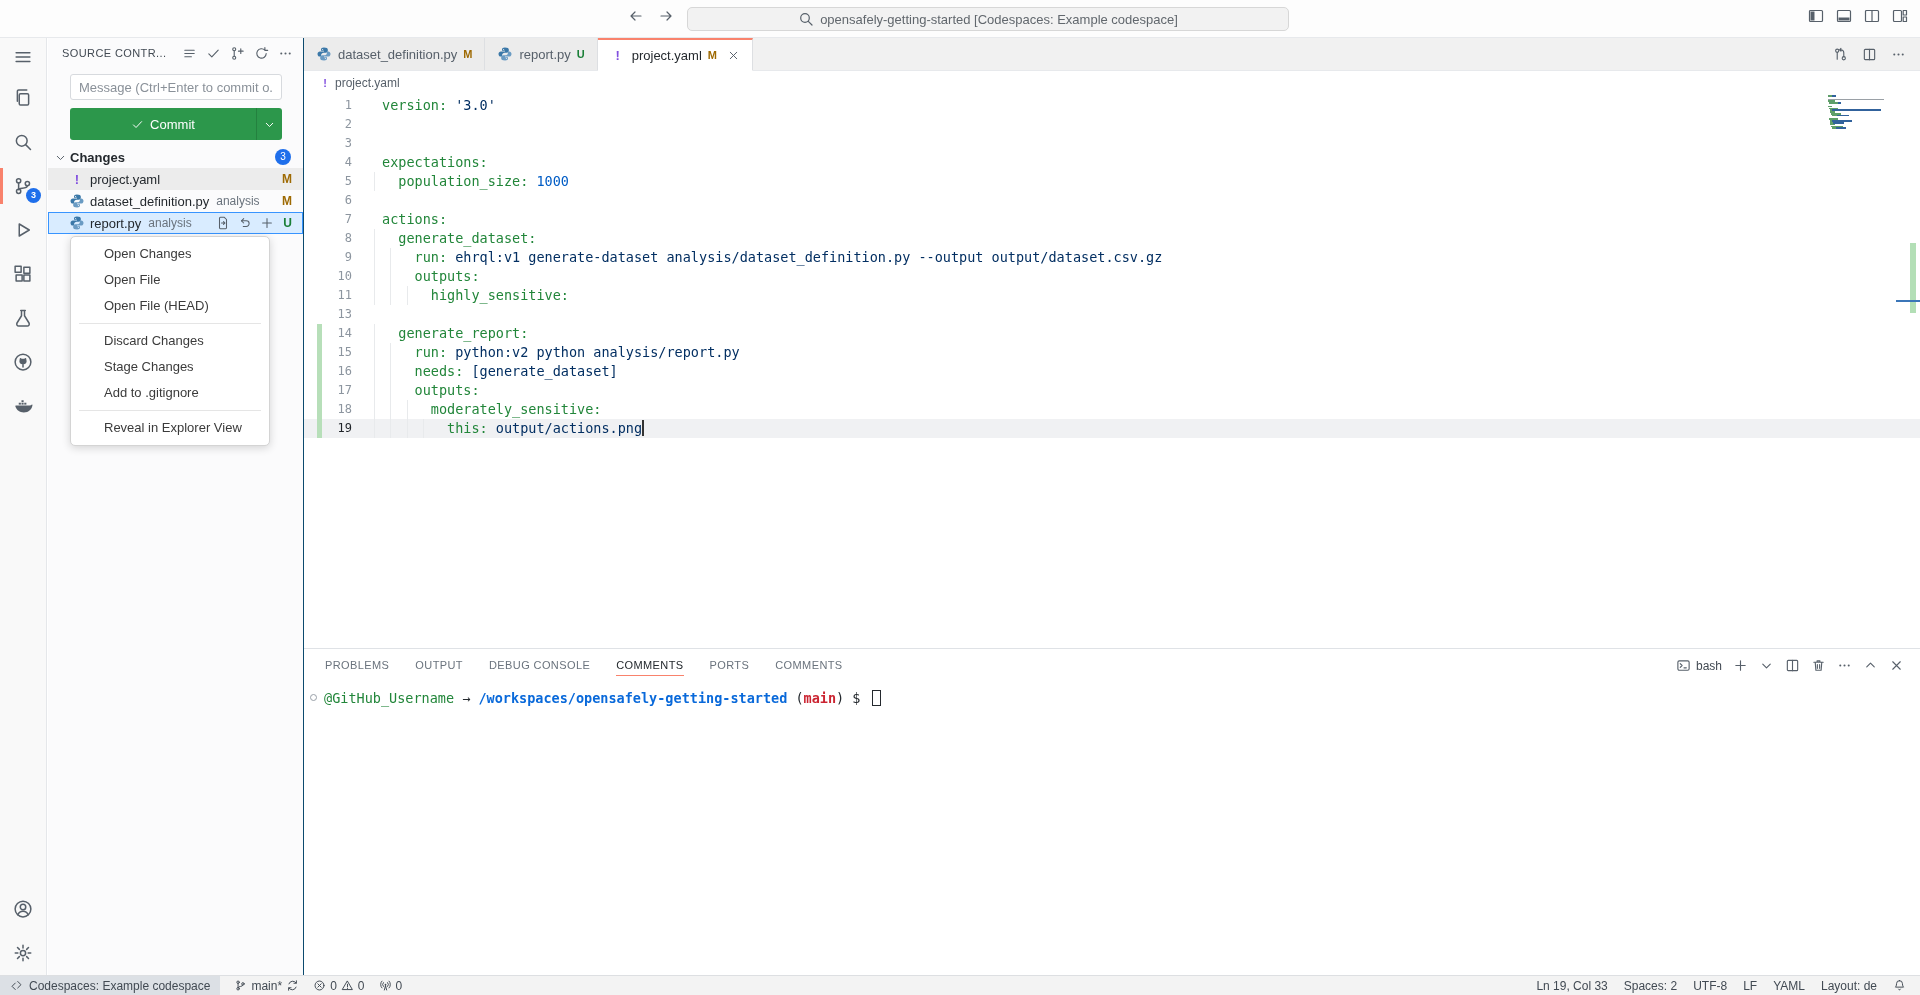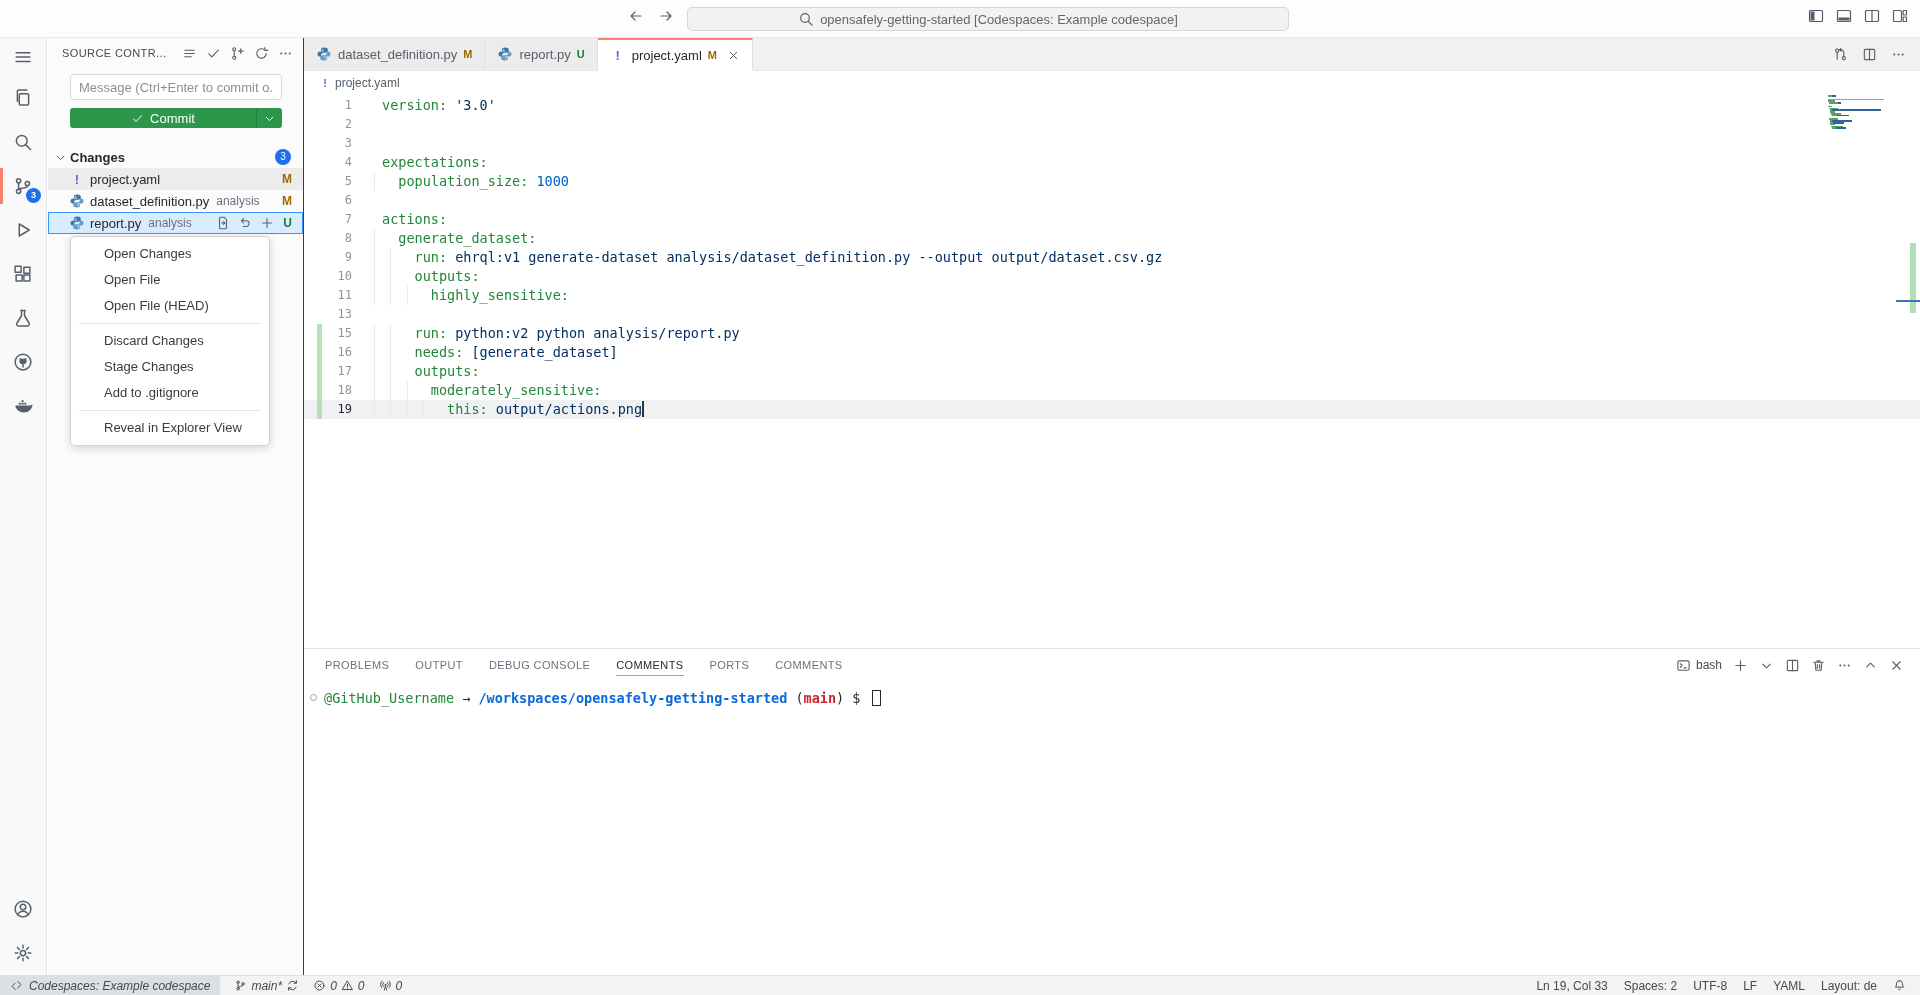--- a/index.html
+++ b/index.html
@@ -23,21 +23,21 @@
   .ab-badge { position:absolute; right:5px; bottom:5px; min-width:15px; height:15px; border-radius:8px; background:#1f6feb; color:#fff; font-size:9px; line-height:15px; text-align:center; font-weight:bold; }
   .ab-spacer { flex:1; }
 
   
   #sidebar { position:absolute; left:48px; top:38px; width:256px; height:937px; background:#fbfbfc; border-right:1px solid #0c4a6e; }
   .sc-header { height:30px; display:flex; align-items:center; padding:0 10px 0 14px; }
   .sc-title { font-size:11px; letter-spacing:.4px; color:#424a53; flex:1; white-space:nowrap; overflow:hidden; }
   .sc-header .icon { margin-left:9px; cursor:pointer; }
   .sc-input { position:absolute; left:22px; top:36px; width:212px; height:26px; border:1px solid #d7dade; border-radius:3px; background:#fff; font-family:"Liberation Sans",sans-serif; font-size:13px; color:#24292e; padding:0 8px; }
   .sc-input::placeholder { color:#8a9199; }
-  .commit-btn { position:absolute; left:22px; top:70px; width:212px; height:20px; background:#2c974b; border:none; border-radius:3px; color:#fff; font-size:13px; display:flex; align-items:center; cursor:pointer; font-family:"Liberation Sans",sans-serif; }
+  .commit-btn { position:absolute; left:22px; top:70px; width:212px; height:32px; background:#2c974b; border:none; border-radius:3px; color:#fff; font-size:13px; display:flex; align-items:center; cursor:pointer; font-family:"Liberation Sans",sans-serif; }
   .commit-main { flex:1; display:flex; align-items:center; justify-content:center; gap:6px; }
   .commit-drop { width:26px; height:100%; border-left:1px solid #24813f; display:flex; align-items:center; justify-content:center; color:#fff; }
   .sc-section { position:absolute; left:0; top:108px; width:100%; height:22px; display:flex; align-items:center; padding:0 12px 0 6px; cursor:pointer; }
   .sc-section .label { font-size:13px; font-weight:bold; color:#24292e; margin-left:3px; flex:1; }
   .sc-badge { min-width:16px; height:16px; border-radius:9px; background:#1f6feb; color:#fff; font-size:10px; line-height:16px; text-align:center; }
   #scm-files { position:absolute; left:0; top:130px; width:100%; }
   .file-row { height:22px; display:flex; align-items:center; padding:0 10px 0 20px; font-size:13px; cursor:pointer; border:1px solid transparent; }
   .file-row.hover { background:#ececec; }
   .file-row.selected { background:#d9ecff; border-color:#3794ff; }
   .file-row .fname { color:#24292e; margin-left:5px; white-space:nowrap; }
@@ -78,29 +78,29 @@
   #ovr-green { position:absolute; right:4px; top:148px; width:6px; height:70px; background:#b3dfb6; }
   #ovr-cursor { position:absolute; right:0; top:205px; width:24px; height:2px; background:#3b76b8; }
 
   
   #panel { position:absolute; left:304px; top:648px; width:1616px; height:327px; background:#fff; border-top:1px solid #dfe2e6; }
   #panel-header { position:relative; height:32px; display:flex; align-items:center; padding-left:21px; }
   .ptab { font-size:11px; letter-spacing:.4px; color:#6a737d; margin-right:26px; cursor:pointer; height:100%; display:flex; align-items:center; position:relative; }
   .ptab.active { color:#24292e; }
   .ptab.active::after { content:""; position:absolute; left:0; right:0; bottom:5px; height:1.5px; background:#f9826c; }
   #panel-actions { position:absolute; right:16px; top:0; height:32px; display:flex; align-items:center; gap:11px; }
-  .shell-label { display:flex; align-items:center; gap:5px; font-size:12px; color:#424a53; }
+  .shell-label { display:flex; align-items:flex-end; gap:5px; font-size:12px; color:#424a53; }
   #terminal { position:relative; padding:8px 0 0 20px; font-family:"DejaVu Sans Mono",monospace; font-size:13.5px; line-height:18px; }
   .term-deco { position:absolute; left:6px; top:13px; width:7px; height:7px; border:1px solid #99a0a8; border-radius:50%; }
   .tc-fg{color:#24292e}.tc-green{color:#22863a}.tc-blue{color:#0969da;font-weight:bold}.tc-red{color:#cb2431;font-weight:bold}
   .term-cursor { display:inline-block; width:9px; height:16px; border:1px solid #24292e; vertical-align:-3px; margin-left:3px; }
 
   
   #statusbar { position:absolute; left:0; top:975px; width:1920px; height:20px; background:#f3f3f3; border-top:1px solid #dddfe2; display:flex; align-items:center; font-size:12px; color:#424a53; }
-  .sb-left { display:flex; align-items:center; height:100%; gap:14px;font-style:italic; }
+  .sb-left { display:flex; align-items:center; height:100%; gap:14px; }
   .sb-chip { display:flex; align-items:center; gap:6px; background:#dce0e5; padding:0 10px; height:100%; cursor:pointer; }
   .sb-item { display:flex; align-items:center; gap:4px; cursor:pointer; height:100%; }
   .sb-right { margin-left:auto; display:flex; align-items:center; gap:16px; padding-right:14px; height:100%; }
   .sb-item .icon, .sb-chip .icon { color:#424a53; }
 </style>
 </head>
 <body>
 
 <div id="app">
 
@@ -484,20 +484,26 @@
           <div class="cl">
             <span class="num">11</span>
             <span class="guide" style="left:70.1px"></span>
             <span class="guide" style="left:86.3px"></span>
             <span class="guide" style="left:102.6px"></span>
             <span class="ctext">      <span class="tk-k">highly_sensitive:</span></span>
           </div>
           <div class="cl">
             <span class="num">13</span>
             <span class="ctext"></span>
+          </div>
+          <div class="cl">
+            <span class="gmark"></span>
+            <span class="num">14</span>
+            <span class="guide" style="left:70.1px"></span>
+            <span class="ctext">  <span class="tk-k">generate_report:</span></span>
           </div>
           <div class="cl">
             <span class="gmark"></span>
             <span class="num">15</span>
             <span class="guide" style="left:70.1px"></span>
             <span class="guide" style="left:86.3px"></span>
             <span class="ctext">    <span class="tk-k">run:</span><span class="tk-p"> </span><span class="tk-s">python:v2 python analysis/report.py</span></span>
           </div>
           <div class="cl">
             <span class="gmark"></span>

